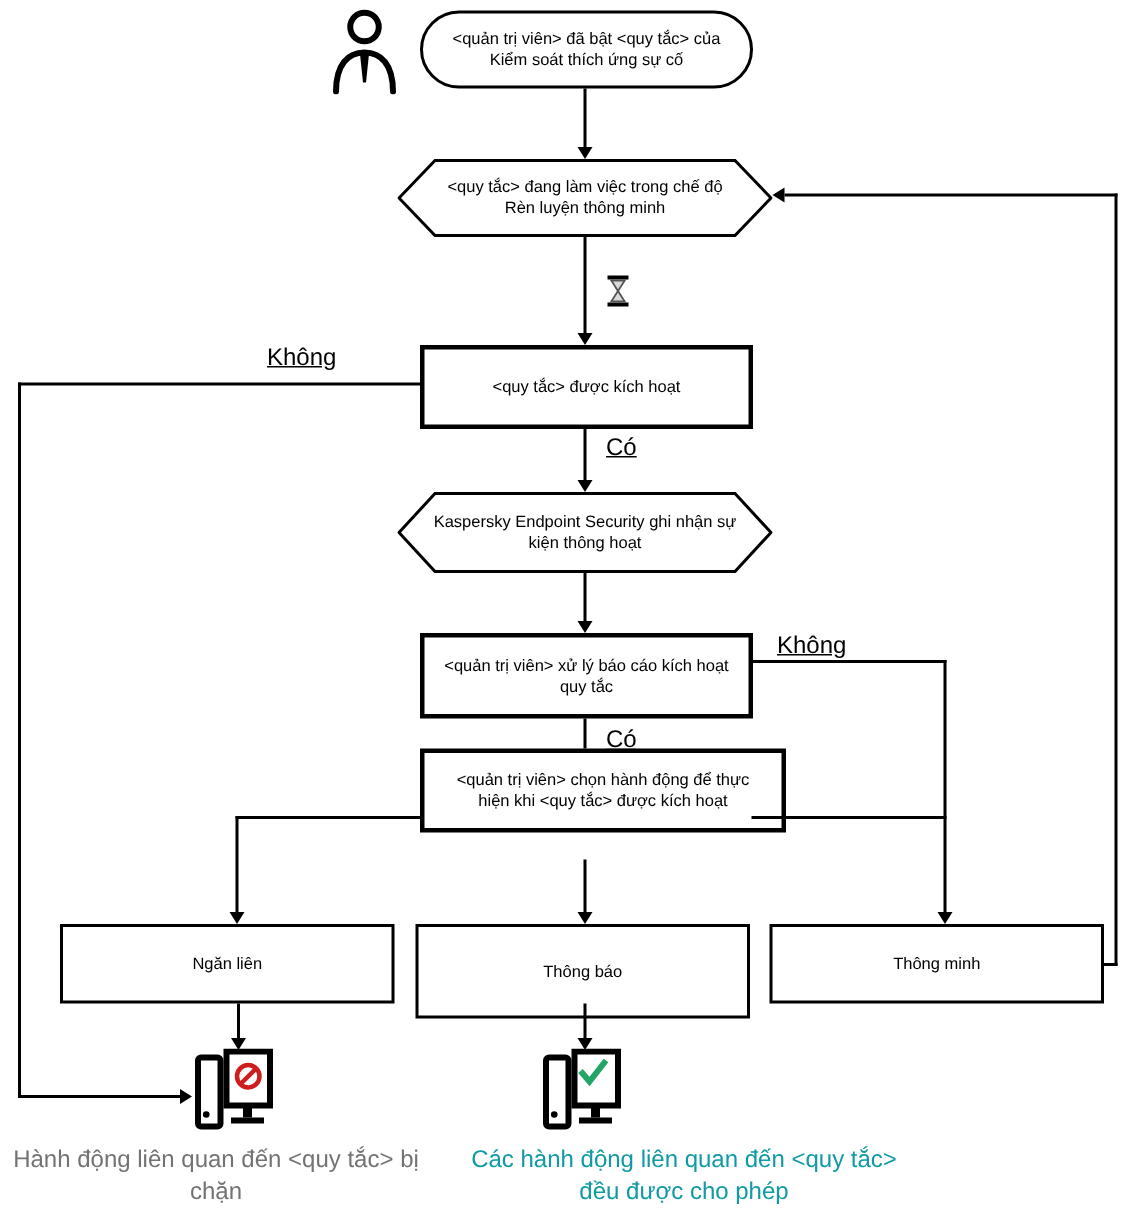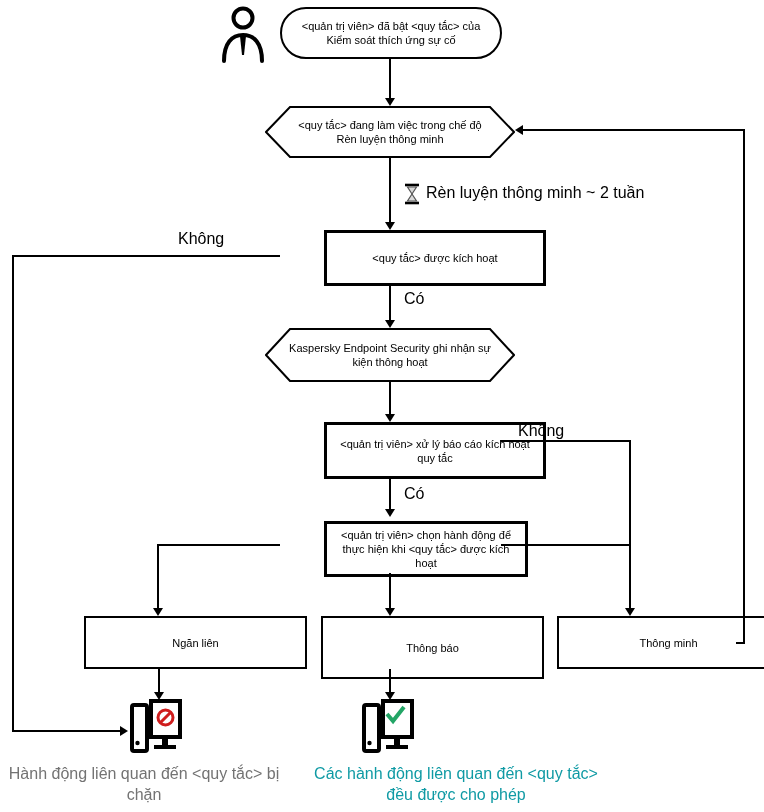--- a/index.html
+++ b/index.html
@@ -4,36 +4,36 @@
 <style>
   html,body{margin:0;padding:0;background:#fff;}
   #stage{
     position:relative;width:764px;height:812px;background:#fff;overflow:hidden;
     font-family:"Liberation Sans",sans-serif;color:#000;
   }
   .line{position:absolute;background:#000;}
   .box{
     position:absolute;border:3px solid #000;background:#fff;box-sizing:border-box;
     display:flex;align-items:center;justify-content:center;text-align:center;
-    font-size:11px;line-height:14px;padding:2px 12px;margin-left:44px;
+    font-size:11px;line-height:14px;padding:2px 12px;
   }
   .box.thin{border-width:2px;}
   .stadium{
     position:absolute;border:2px solid #000;background:#fff;box-sizing:border-box;
     border-radius:27px;display:flex;align-items:center;justify-content:center;
     text-align:center;font-size:11px;line-height:14px;padding:2px 10px;
   }
   .hex{position:absolute;}
   .hex svg{display:block;}
   .hex .hex-text{
     position:absolute;left:0;top:0;width:100%;height:100%;
     display:flex;align-items:center;justify-content:center;text-align:center;
     font-size:11px;line-height:14px;padding:0 22px;box-sizing:border-box;
   }
-  .lbl{position:absolute;font-size:16px;line-height:20px;white-space:nowrap;}
+  .lbl{position:absolute;font-size:16px;line-height:20px;white-space:nowrap;text-decoration:underline;}
   .arrow{position:absolute;width:0;height:0;}
   .arrow.down{border-left:5px solid transparent;border-right:5px solid transparent;border-top:8px solid #000;}
   .arrow.right{border-top:5px solid transparent;border-bottom:5px solid transparent;border-left:8px solid #000;}
   .arrow.left{border-top:5px solid transparent;border-bottom:5px solid transparent;border-right:8px solid #000;}
   .icon{position:absolute;}
   .outcome{
     position:absolute;font-size:16px;line-height:21px;text-align:center;
   }
   .outcome.blocked{color:#737373;}
   .outcome.allowed{color:#0f9aa4;}
@@ -70,21 +70,20 @@
   <div class="arrow down" style="left:385px;top:222px;"></div>
 
   <div class="icon" style="left:404px;top:183px;width:16px;height:22px;">
     <svg width="16" height="22" viewBox="0 0 16 22">
       <line x1="1" y1="2" x2="15" y2="2" stroke="#000" stroke-width="2.6"></line>
       <line x1="1" y1="20" x2="15" y2="20" stroke="#000" stroke-width="2.6"></line>
       <path d="M3.5 4 H12.5 L8 11 Z" fill="#d9d9d9" stroke="#555" stroke-width="1.2"></path>
       <path d="M3.5 18 H12.5 L8 11 Z" fill="#d9d9d9" stroke="#555" stroke-width="1.2"></path>
     </svg>
   </div>
-  <div class="timer-label" style="left:426px;top:184px;">Rèn luyện thông minh ~ 2 tuần</div>
 
   <div class="box" style="left:280px;top:230px;width:222px;height:56px;">
     <span>&lt;quy tắc&gt; được kích hoạt</span>
   </div>
 
   <div class="lbl" style="left:178px;top:229px;">Không</div>
   <div class="line" style="left:12px;top:255px;width:268px;height:2px;"></div>
   <div class="line" style="left:12px;top:255px;width:2px;height:477px;"></div>
   <div class="line" style="left:12px;top:730px;width:108px;height:2px;"></div>
   <div class="arrow right" style="left:120px;top:726px;"></div>
@@ -109,21 +108,21 @@
 
   <div class="lbl" style="left:518px;top:421px;">Không</div>
   <div class="line" style="left:501px;top:440px;width:130px;height:2px;"></div>
   <div class="line" style="left:629px;top:440px;width:2px;height:168px;"></div>
   <div class="arrow down" style="left:625px;top:608px;"></div>
 
   <div class="lbl" style="left:404px;top:484px;">Có</div>
   <div class="line" style="left:389px;top:479px;width:2px;height:30px;"></div>
   <div class="arrow down" style="left:385px;top:509px;"></div>
 
-  <div class="box" style="left:280px;top:521px;width:204px;height:56px;">
+  <div class="box" style="left:280px;top:499px;width:244px;height:56px;">
     <span>&lt;quản trị viên&gt; chọn hành động để thực hiện khi &lt;quy tắc&gt; được kích hoạt</span>
   </div>
 
   <div class="line" style="left:157px;top:544px;width:123px;height:2px;"></div>
   <div class="line" style="left:157px;top:544px;width:2px;height:64px;"></div>
   <div class="arrow down" style="left:153px;top:608px;"></div>
 
   <div class="line" style="left:389px;top:573px;width:2px;height:35px;"></div>
   <div class="arrow down" style="left:385px;top:608px;"></div>
 

